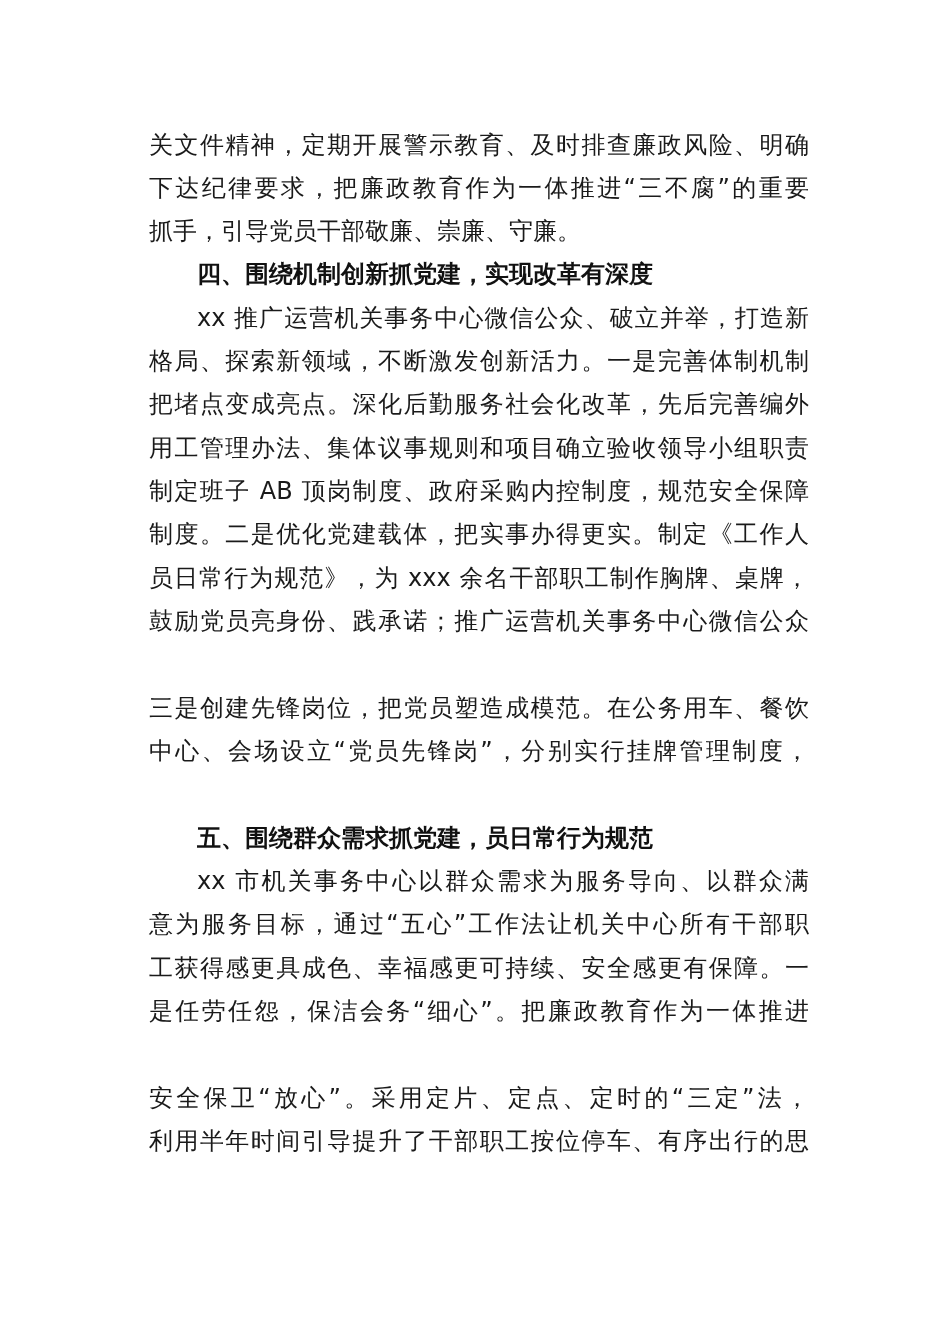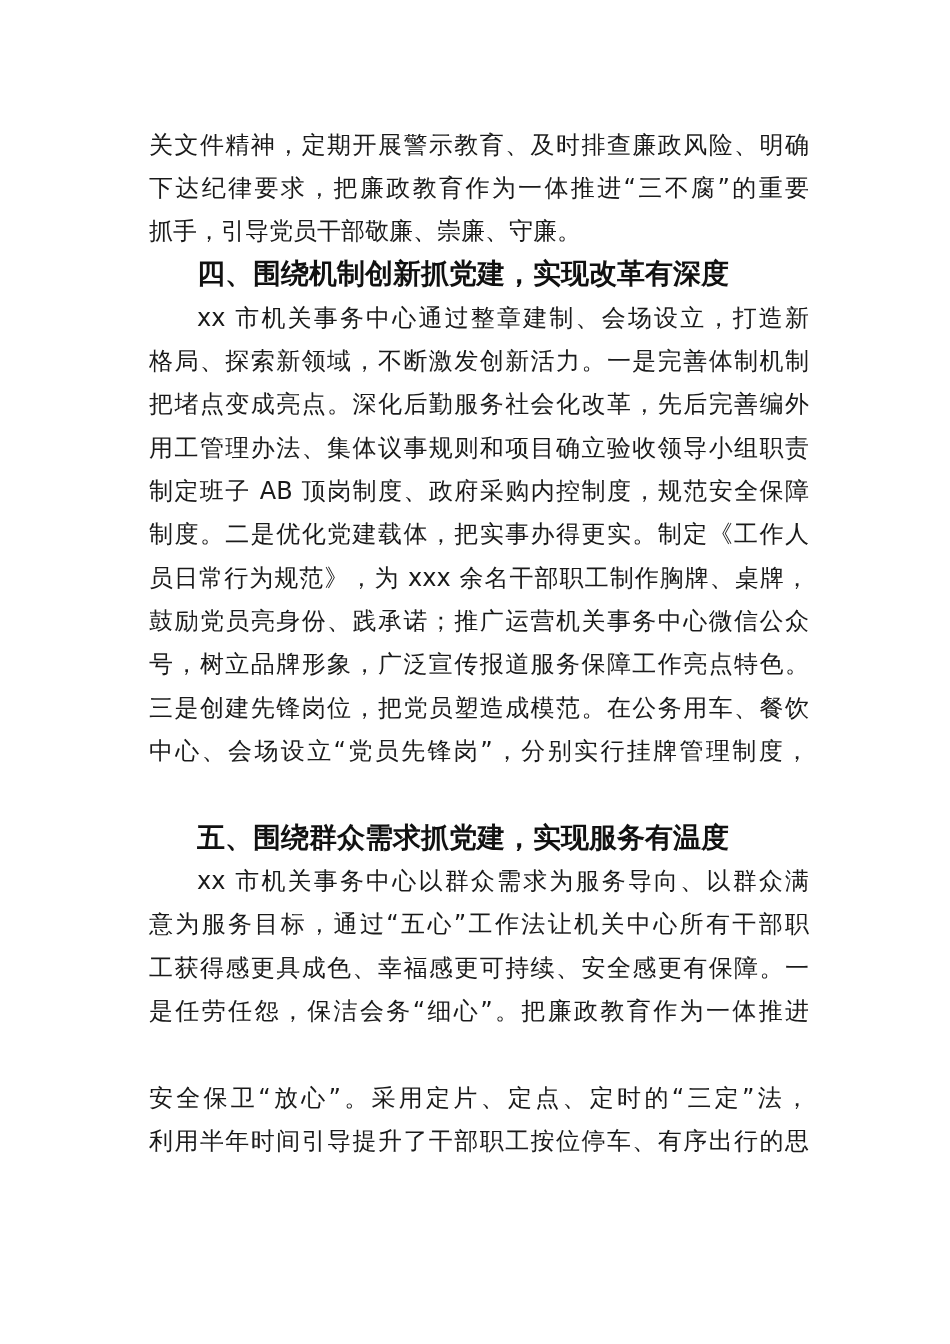--- a/index.html
+++ b/index.html
@@ -4,46 +4,45 @@
   <style>
     html, body { margin: 0; padding: 0; background: #ffffff; }
     body { width: 950px; height: 1344px; position: relative; overflow: hidden;
       font-family: "DejaVu Serif", "Liberation Serif", serif; color: #111111; }
     .page { position: absolute; left: 3px; top: 0; width: 950px; height: 1145px; background: #ffffff; }
     .line { position: absolute; left: 146px; width: 660px; height: 34px; line-height: 34px;
       font-size: 24px; white-space: nowrap; text-align: justify; text-align-last: justify;
       font-family: "DejaVu Sans", "Liberation Sans", sans-serif; font-weight: normal; color: #1a1a1a; }
     .line.last { text-align-last: left; }
     .line.indent { left: 194px; width: 612px; }
-    .heading { position: absolute; left: 194px; height: 34px; line-height: 34px; font-size: 28px;
+    .heading { position: absolute; left: 194px; height: 34px; line-height: 34px; font-size: 24px;
       font-family: "DejaVu Sans", "Liberation Sans", sans-serif; font-weight: bold; color: #111111; white-space: nowrap; }
   </style>
 </head>
 <body>
 
 <div class="page">
   <div class="line" style="top:128px">关文件精神，定期开展警示教育、及时排查廉政风险、明确</div>
   <div class="line" style="top:171px">下达纪律要求，把廉政教育作为一体推进“三不腐”的重要</div>
   <div class="line last" style="top:214px">抓手，引导党员干部敬廉、崇廉、守廉。</div>
 
   <div class="heading" style="top:257px">四、围绕机制创新抓党建，实现改革有深度</div>
 
-  <div class="line indent" style="top:301px">xx 市机关事务中心通过整章建制、会场设立，打造新</div>
+  <div class="line indent" style="top:301px">xx 推广运营机关事务中心微信公众、破立并举，打造新</div>
   <div class="line" style="top:344px">格局、探索新领域，不断激发创新活力。一是完善体制机制</div>
   <div class="line" style="top:387px">把堵点变成亮点。深化后勤服务社会化改革，先后完善编外</div>
   <div class="line" style="top:431px">用工管理办法、集体议事规则和项目确立验收领导小组职责</div>
   <div class="line" style="top:474px">制定班子 AB 顶岗制度、政府采购内控制度，规范安全保障</div>
   <div class="line" style="top:517px">制度。二是优化党建载体，把实事办得更实。制定《工作人</div>
   <div class="line" style="top:561px">员日常行为规范》，为 xxx 余名干部职工制作胸牌、桌牌，</div>
   <div class="line" style="top:604px">鼓励党员亮身份、践承诺；推广运营机关事务中心微信公众</div>
-  <div class="line" style="top:647px">号，树立品牌形象，广泛宣传报道服务保障工作亮点特色。</div>
   <div class="line" style="top:691px">三是创建先锋岗位，把党员塑造成模范。在公务用车、餐饮</div>
   <div class="line" style="top:734px">中心、会场设立“党员先锋岗”，分别实行挂牌管理制度，</div>
 
-  <div class="heading" style="top:821px">五、围绕群众需求抓党建，实现服务有温度</div>
+  <div class="heading" style="top:821px">五、围绕群众需求抓党建，员日常行为规范</div>
 
   <div class="line indent" style="top:864px">xx 市机关事务中心以群众需求为服务导向、以群众满</div>
   <div class="line" style="top:907px">意为服务目标，通过“五心”工作法让机关中心所有干部职</div>
   <div class="line" style="top:951px">工获得感更具成色、幸福感更可持续、安全感更有保障。一</div>
   <div class="line" style="top:994px">是任劳任怨，保洁会务“细心”。把廉政教育作为一体推进</div>
   <div class="line" style="top:1081px">安全保卫“放心”。采用定片、定点、定时的“三定”法，</div>
   <div class="line" style="top:1124px">利用半年时间引导提升了干部职工按位停车、有序出行的思</div>
 </div>
 
 </body></html>

